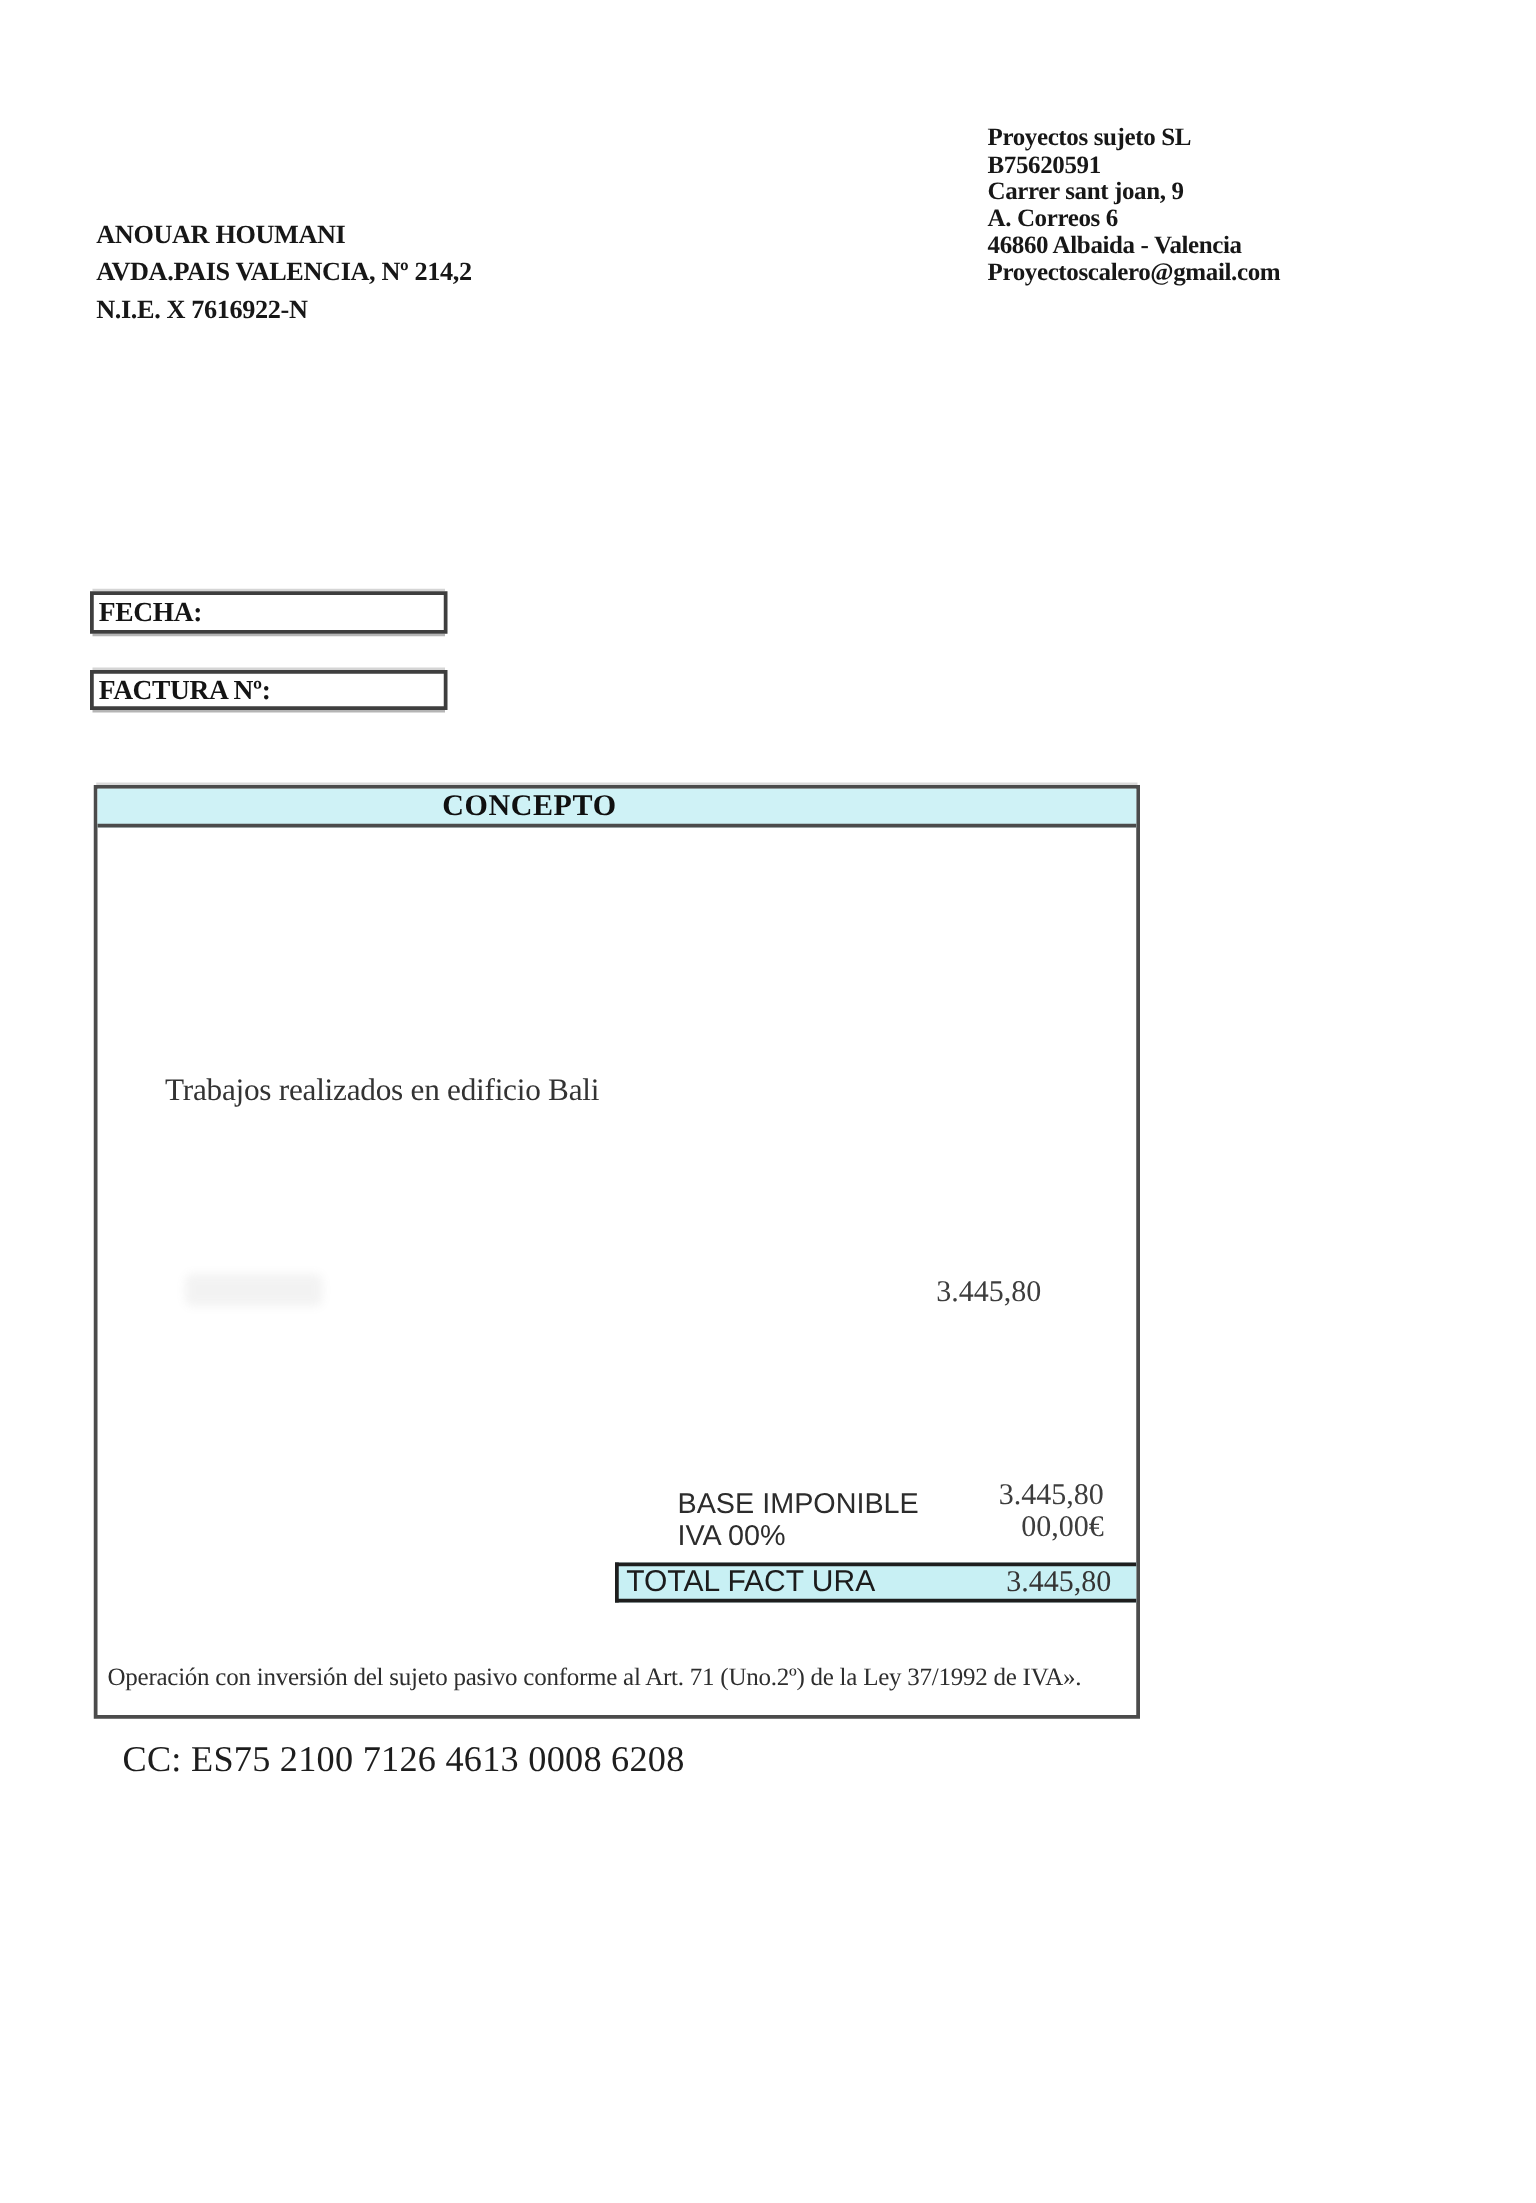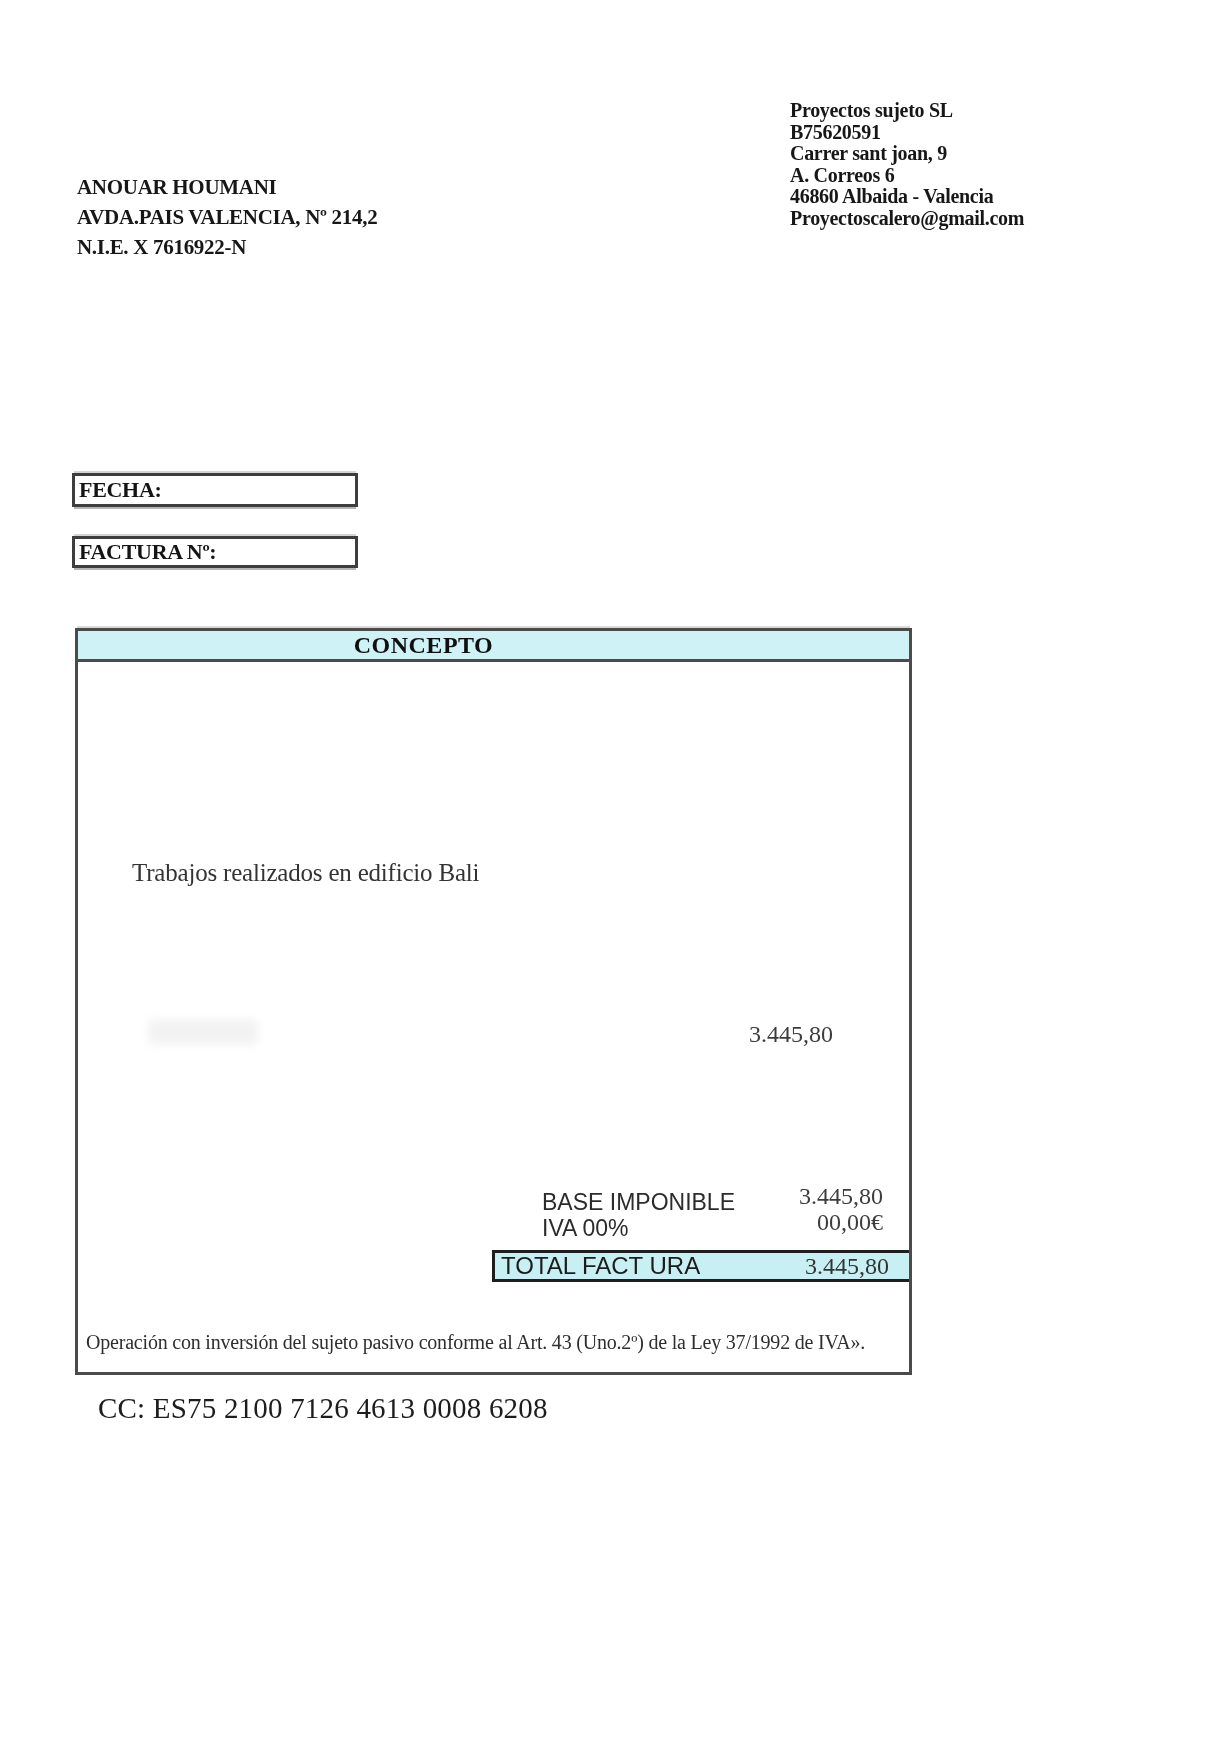--- a/index.html
+++ b/index.html
@@ -149,18 +149,18 @@
     <div class="val base-val">3.445,80</div>
 
     <div class="lbl iva-lbl">IVA 00%</div>
     <div class="val iva-val">00,00€</div>
 
     <div class="total-row">
       <span class="total-lbl">TOTAL FACT URA</span>
       <span class="total-val">3.445,80</span>
     </div>
 
-    <div class="legal">Operación con inversión del sujeto pasivo conforme al Art. 43 (Uno.2º) de la Ley 37/1992 de IVA».</div>
+    <div class="legal">Operación con inversión del sujeto pasivo conforme al Art. 71 (Uno.2º) de la Ley 37/1992 de IVA».</div>
   </div>
 
   <div class="cc-line">CC: ES75 2100 7126 4613 0008 6208</div>
 
 </div>
 
 </body></html>

